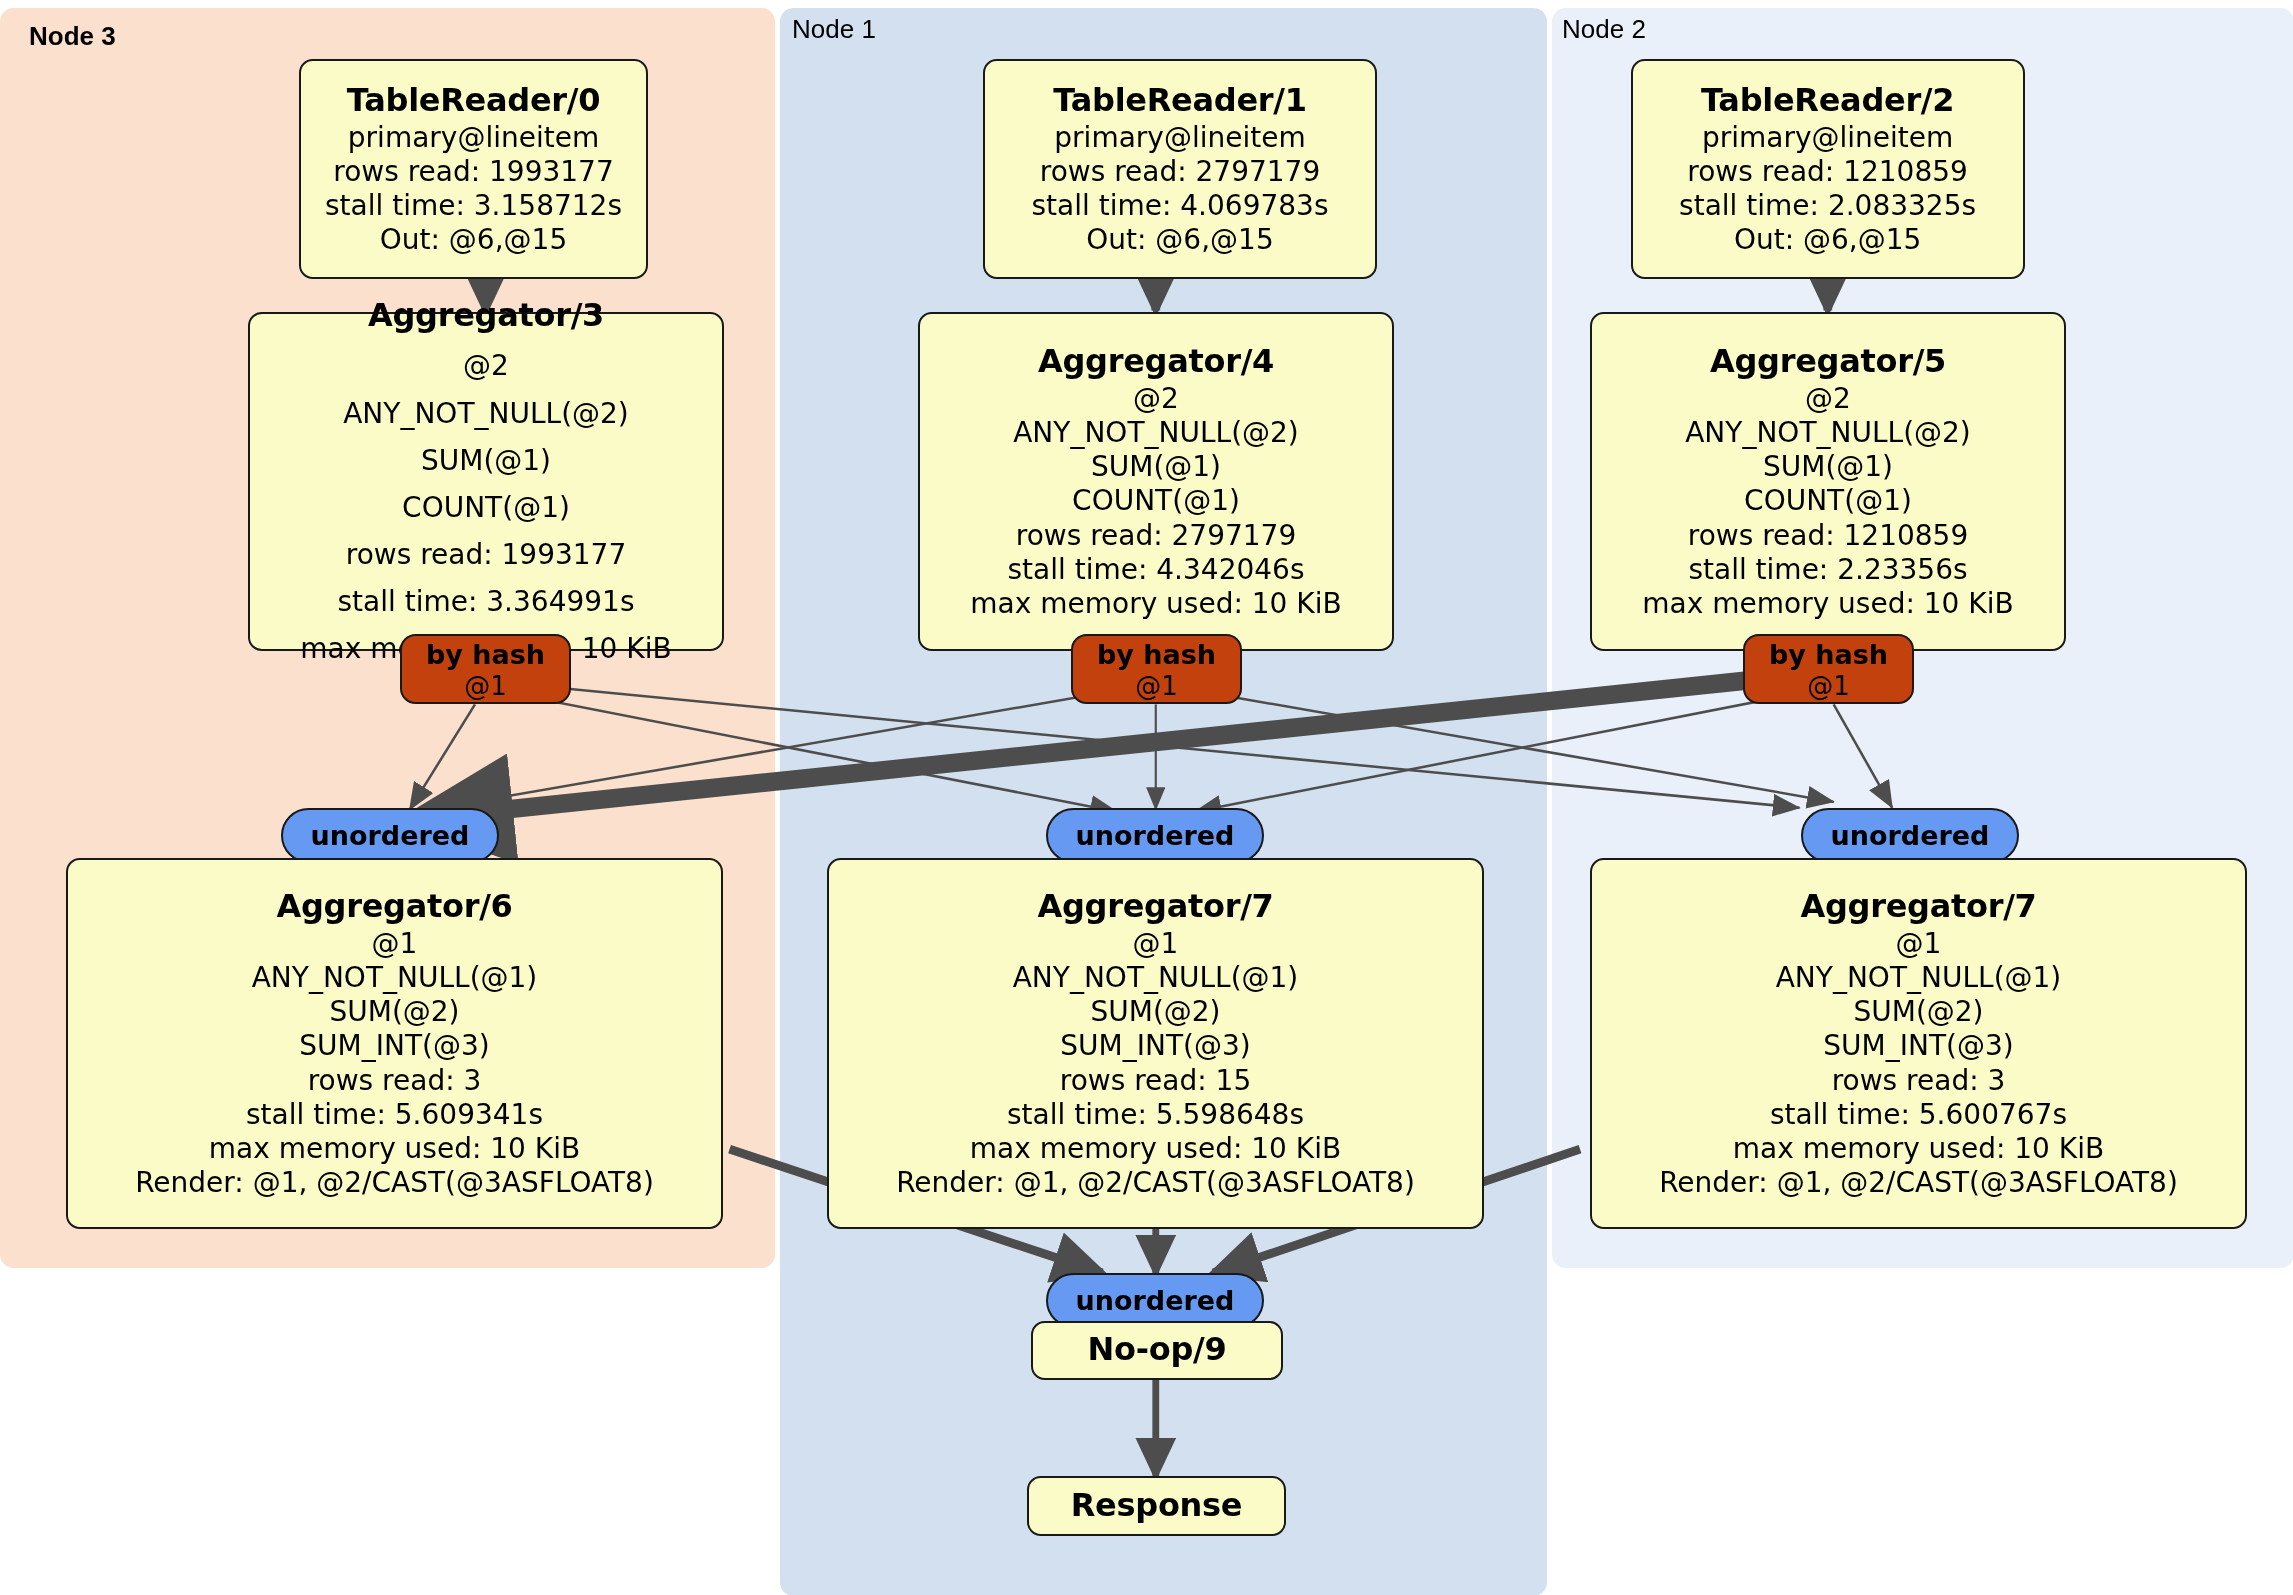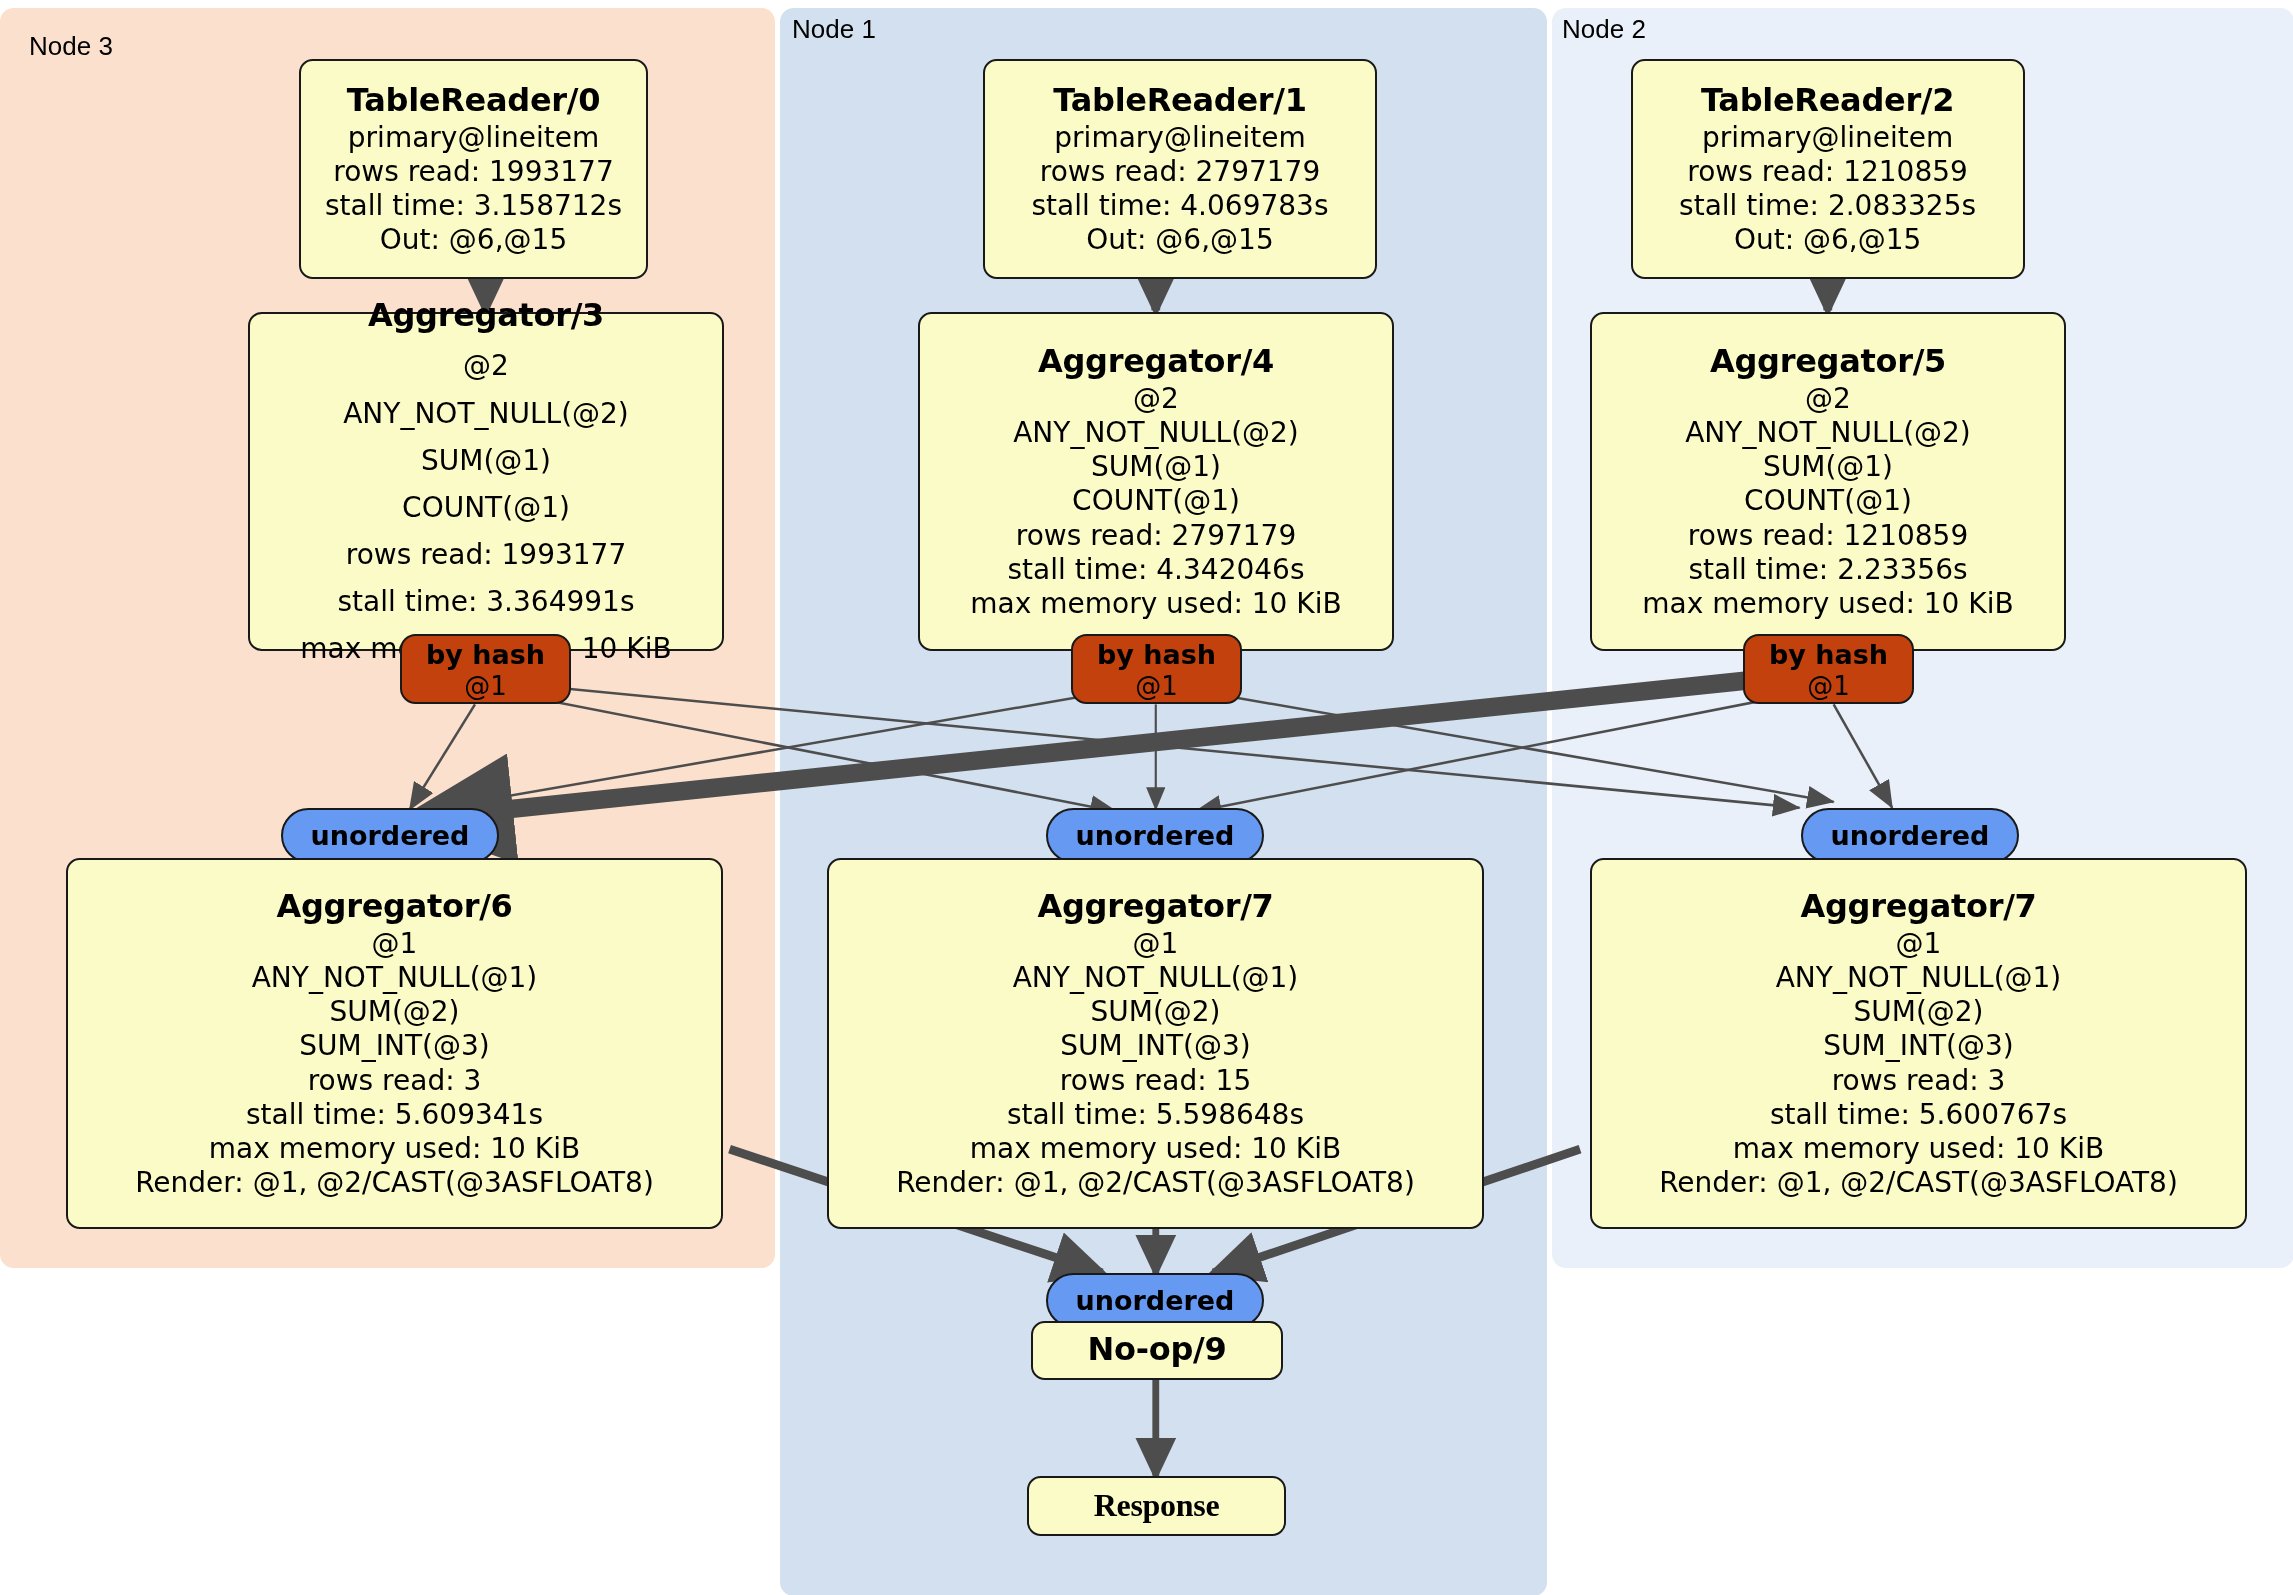--- a/index.html
+++ b/index.html
@@ -120,21 +120,21 @@
 </style>
 </head>
 <body>
 
 <div id="stage">
 
   <div class="cluster" style="left:0px; top:7.8px; width:775px; height:1260px; background:#FBE0CE;"></div>
   <div class="cluster" style="left:780px; top:7.8px; width:767px; height:1588px; background:#D3E0EF;"></div>
   <div class="cluster" style="left:1552px; top:7.8px; width:742px; height:1260px; background:#EAF0FA;"></div>
 
-  <div class="cluster-label" style="left:29px; top:31px;">Node 3</div>
+  <div class="cluster-label" style="left:29px; top:21px;font-weight:bold;">Node 3</div>
   <div class="cluster-label" style="left:792px; top:13.7px;">Node 1</div>
   <div class="cluster-label" style="left:1562px; top:13.7px;">Node 2</div>
 
   <svg id="edges" viewBox="0 0 2352 1636">
     <defs>
       <marker id="arrThick" markerWidth="10" markerHeight="8" refX="8.6" refY="4" orient="auto" markerUnits="strokeWidth">
         <path d="M0,0 L9,4 L0,8 z" fill="#4D4D4D"></path>
       </marker>
       <marker id="arrThin" markerWidth="12" markerHeight="9" refX="10.5" refY="4.5" orient="auto" markerUnits="strokeWidth">
         <path d="M0,0 L11,4.5 L0,9 z" fill="#4D4D4D"></path>
@@ -291,18 +291,18 @@
 
 
   <div class="pill unordered" style="left:1046px; top:1273px; width:218px; height:55px;">
     <div class="t">unordered</div>
   </div>
 
   <div class="box simple" style="left:1031px; top:1321px; width:252px; height:59px;">
     <div class="title">No-op/9</div>
   </div>
 
-  <div class="box simple" style="left:1027px; top:1476px; width:259px; height:60px;font-family:Liberation Serif, serif;">
+  <div class="box simple" style="left:1027px; top:1476px; width:259px; height:60px;">
     <div class="title">Response</div>
   </div>
 
 </div>
 
 
 </body></html>

